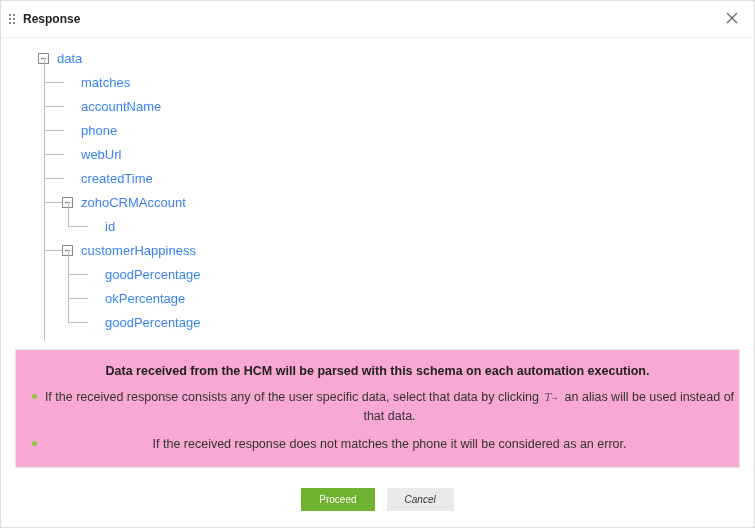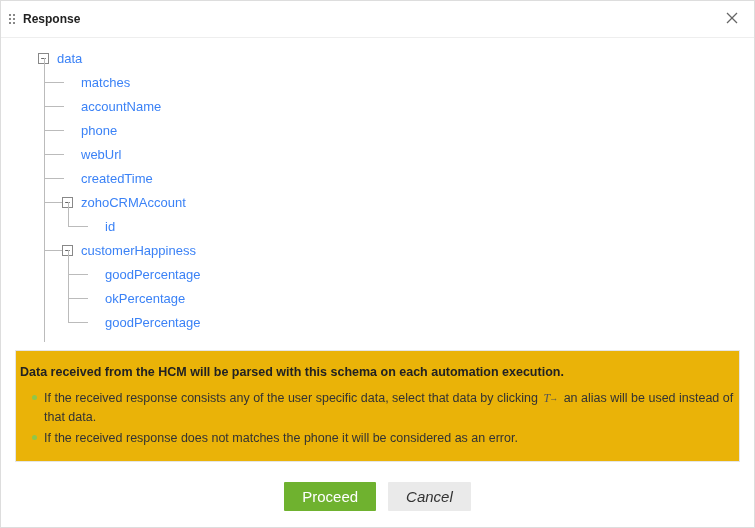--- a/index.html
+++ b/index.html
@@ -143,37 +143,38 @@
     .branch-vline {
       position: absolute;
       left: -35px;
       top: -12px;
       height: 24px;
       border-left: 1px solid #bbb;
     }
     .info-box {
       margin: 8px 14px;
       border: 1px solid #e5e5e5;
-      background: #eab308;
+      background: #f9a8d4;
       padding: 14px 4px;
       font-size: 12.5px;
+      text-align: center;
     }
     .info-title {
       font-weight: 700;
       color: #222;
       margin-bottom: 10px;
     }
     .info-list {
       list-style: none;
       padding-left: 12px;
     }
     .info-list li {
       position: relative;
       padding-left: 12px;
-      margin-bottom: 3px;
+      margin-bottom: 10px;
       color: #333;
       line-height: 1.45;
     }
     .info-list li:last-child {
       margin-bottom: 0;
     }
     .info-list li::before {
       content: "";
       position: absolute;
       left: 0;
@@ -202,21 +203,21 @@
       margin-left: -1px;
     }
     .footer {
       display: flex;
       justify-content: center;
       gap: 12px;
       padding: 12px 0 16px 0;
     }
     .btn {
       padding: 6px 18px;
-      font-size: 15px;
+      font-size: 10px;
       border: none;
       cursor: pointer;
       border-radius: 1px;
     }
     .btn-primary {
       background: #6fb22f;
       color: #fff;
     }
     .btn-secondary {
       background: #eaeaea;

